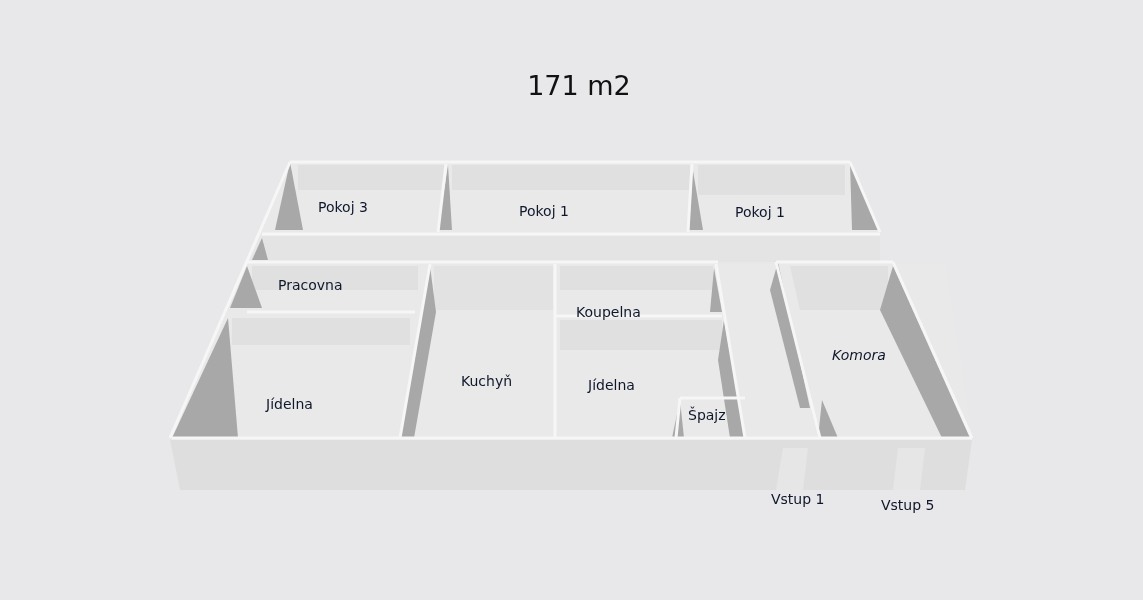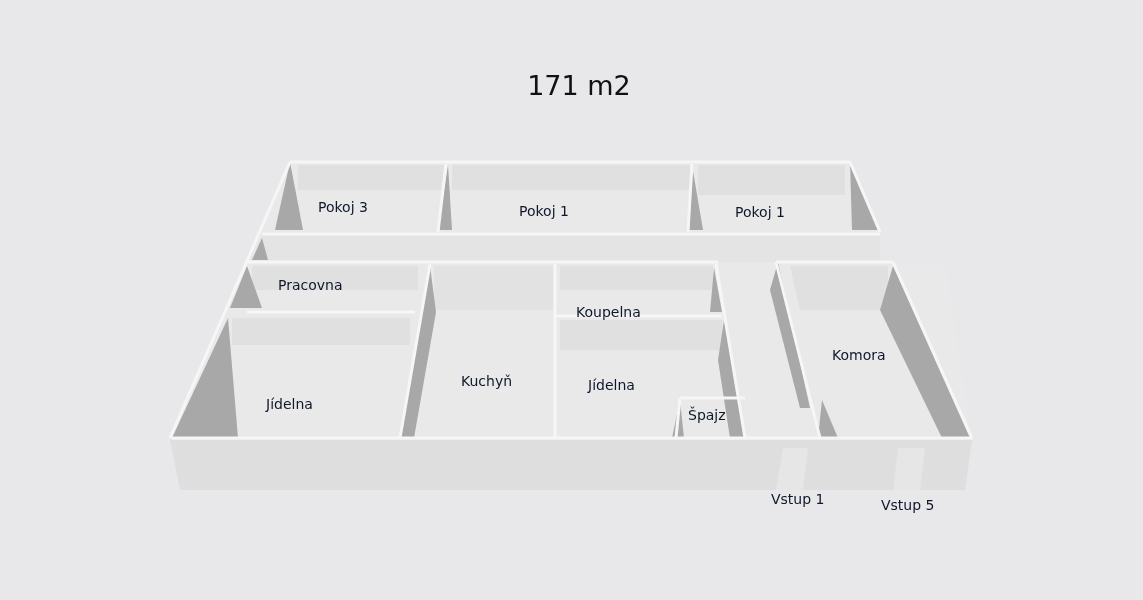--- a/index.html
+++ b/index.html
@@ -80,19 +80,19 @@
     <polyline points="680,398 676,438"></polyline>
     <polyline points="776,262 820,438"></polyline>
   </g>
 </svg>
 
 <div class="lbl" style="left:318px;top:199px;">Pokoj 3</div>
 <div class="lbl" style="left:519px;top:203px;">Pokoj 1</div>
 <div class="lbl" style="left:735px;top:204px;">Pokoj 1</div>
 <div class="lbl" style="left:278px;top:277px;">Pracovna</div>
 <div class="lbl" style="left:576px;top:288px;margin-top:16px;">Koupelna</div>
-<div class="lbl" style="left:832px;top:347px;">Komora</div>
+<div class="lbl" style="left:832px;top:347px;font-style:italic;">Komora</div>
 <div class="lbl" style="left:461px;top:373px;">Kuchyň</div>
 <div class="lbl" style="left:588px;top:377px;">Jídelna</div>
 <div class="lbl" style="left:266px;top:396px;">Jídelna</div>
 <div class="lbl" style="left:688px;top:407px;">Špajz</div>
 <div class="lbl" style="left:771px;top:491px;">Vstup 1</div>
 <div class="lbl" style="left:881px;top:497px;">Vstup 5</div>
 
 </body></html>

